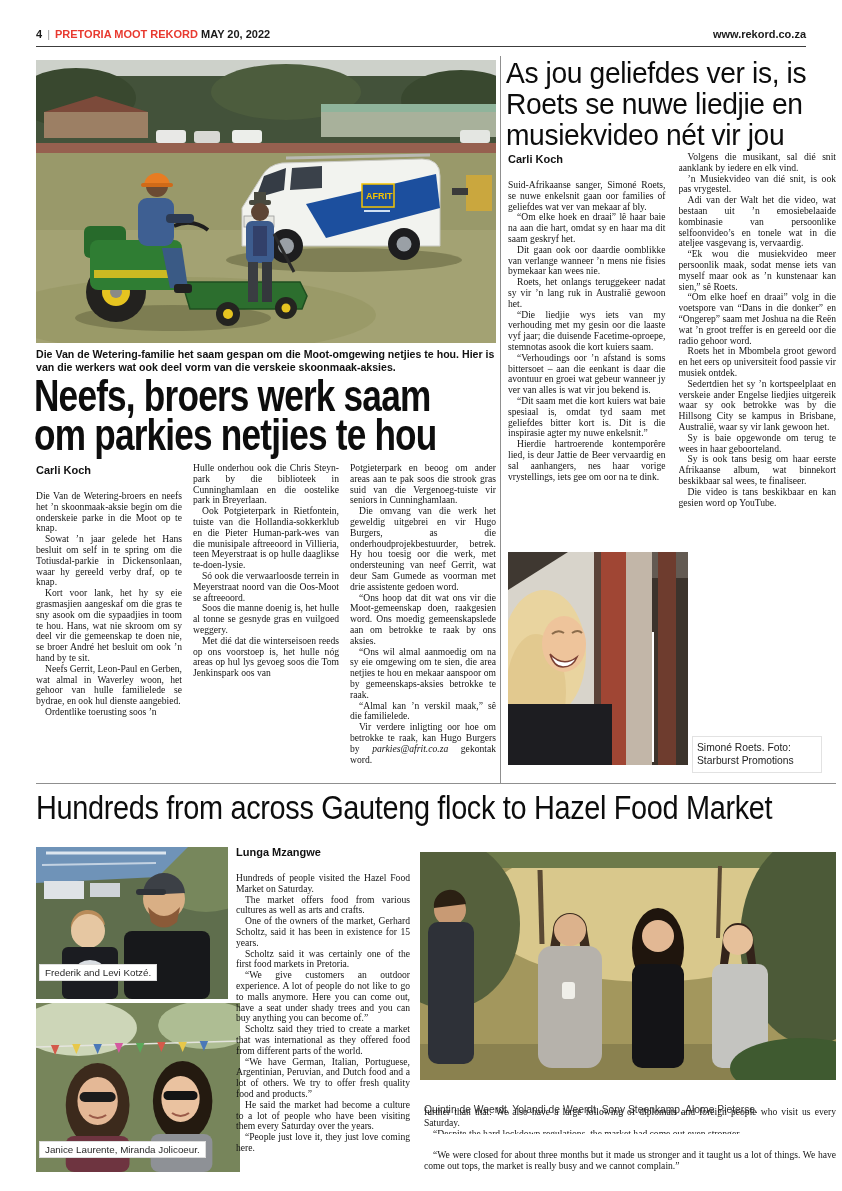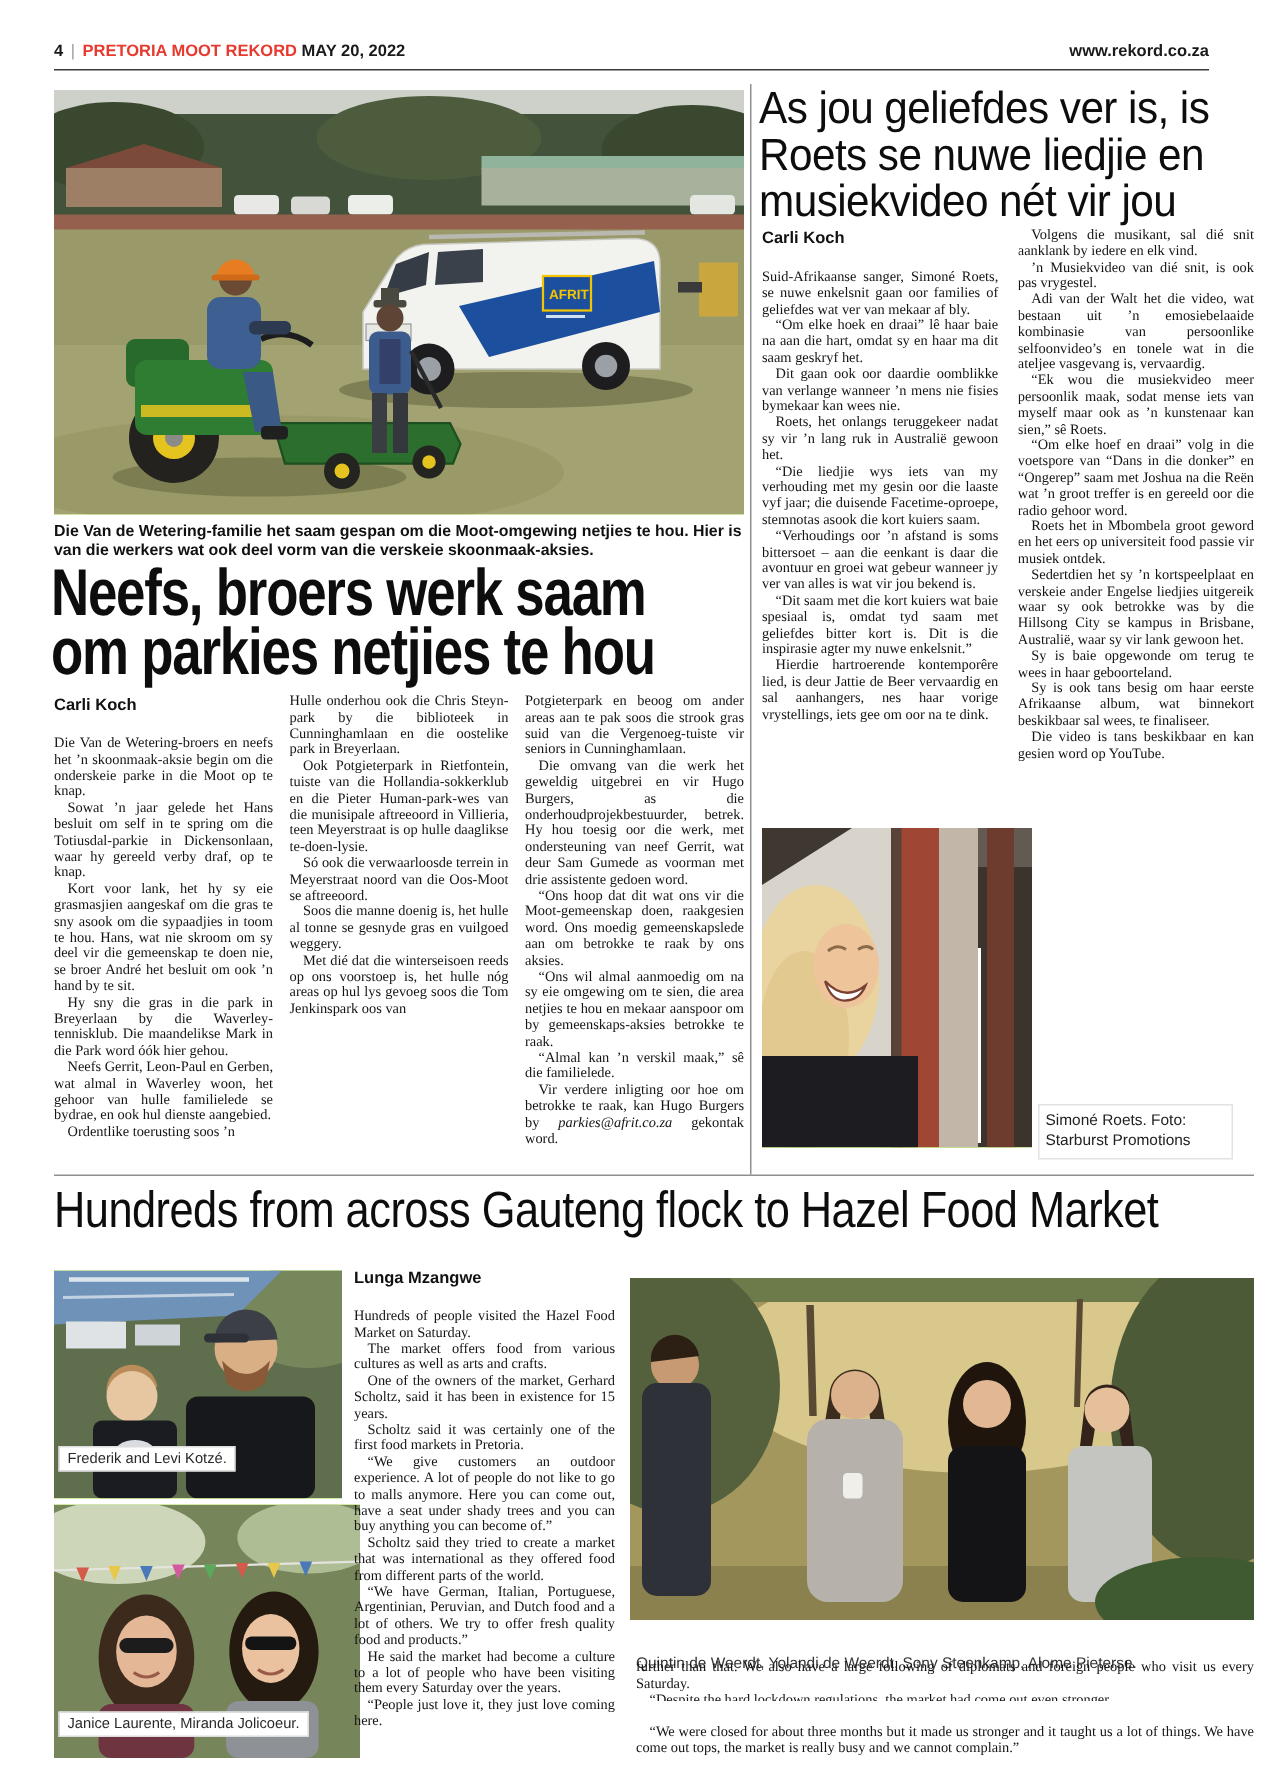--- a/index.html
+++ b/index.html
@@ -9,21 +9,21 @@
   
   .hdr-left{position:absolute;left:36px;top:28px;font-family:"Liberation Sans",sans-serif;
             font-size:11px;font-weight:bold;color:#1a1a1a;white-space:nowrap;}
   .hdr-left .bar{color:#9a9a9a;font-weight:normal;margin:0 5px;}
   .hdr-left .pub{color:#e8392f;}
   .hdr-right{position:absolute;right:36px;top:28px;font-family:"Liberation Sans",sans-serif;
              font-size:11px;font-weight:bold;color:#1a1a1a;}
   .hdr-rule{position:absolute;left:36px;top:46px;width:770px;height:1px;background:#3c3c3c;}
 
   
-  .photo{position:absolute;overflow:hidden;background:#bef264;}
+  .photo{position:absolute;overflow:hidden;background:#0f766e;}
   .photo svg{display:block;width:100%;height:100%;}
 
   
   .photo-main{left:36px;top:60px;width:460px;height:283px;}
   .caption-main{position:absolute;left:36px;top:348px;width:462px;
                 font-family:"Liberation Sans",sans-serif;font-size:10.6px;font-weight:bold;
                 line-height:12.8px;color:#111;}
   .headline-main{position:absolute;left:34px;top:376px;font-family:"Liberation Sans",sans-serif;
                  font-weight:bold;font-size:44px;line-height:39px;letter-spacing:-1px;
                  transform:scaleX(0.80);transform-origin:0 0;white-space:nowrap;color:#0d0d0d;}
@@ -157,21 +157,20 @@
     <div>om parkies netjies te hou</div>
   </div>
 
   <div class="cols main-cols">
     <div class="col">
       <div class="byline">Carli Koch</div>
       <div class="plist nofirst">
           <p class="para">Die Van de Wetering-broers en neefs het ’n skoonmaak-aksie begin om die onderskeie parke in die Moot op te knap.</p>
           <p class="para">Sowat ’n jaar gelede het Hans besluit om self in te spring om die Totiusdal-parkie in Dickensonlaan, waar hy gereeld verby draf, op te knap.</p>
           <p class="para">Kort voor lank, het hy sy eie grasmasjien aangeskaf om die gras te sny asook om die sypaadjies in toom te hou. Hans, wat nie skroom om sy deel vir die gemeenskap te doen nie, se broer André het besluit om ook ’n hand by te sit.</p>
-          <p class="para">Hy sny die gras in die park in Breyerlaan by die Waverley-tennisklub. Die maandelikse Mark in die Park word óók hier gehou.</p>
           <p class="para">Neefs Gerrit, Leon-Paul en Gerben, wat almal in Waverley woon, het gehoor van hulle familielede se bydrae, en ook hul dienste aangebied.</p>
           <p class="para">Ordentlike toerusting soos ’n</p>
         </div>
     </div>
     <div class="col">
       <div class="plist nofirst">
           <p class="para">Hulle onderhou ook die Chris Steyn-park by die biblioteek in Cunninghamlaan en die oostelike park in Breyerlaan.</p>
           <p class="para">Ook Potgieterpark in Rietfontein, tuiste van die Hollandia-sokkerklub en die Pieter Human-park-wes van die munisipale aftreeoord in Villieria, teen Meyerstraat is op hulle daaglikse te-doen-lysie.</p>
           <p class="para">Só ook die verwaarloosde terrein in Meyerstraat noord van die Oos-Moot se aftreeoord.</p>
           <p class="para">Soos die manne doenig is, het hulle al tonne se gesnyde gras en vuilgoed weggery.</p>

